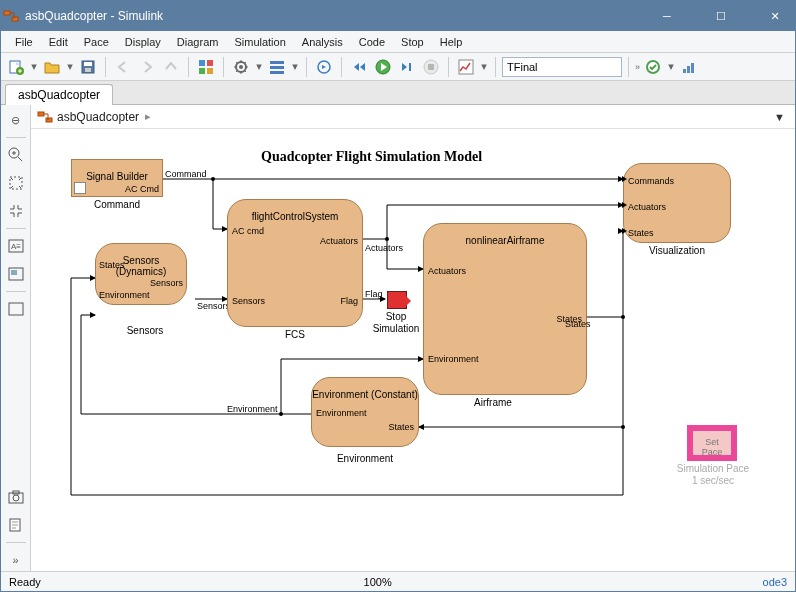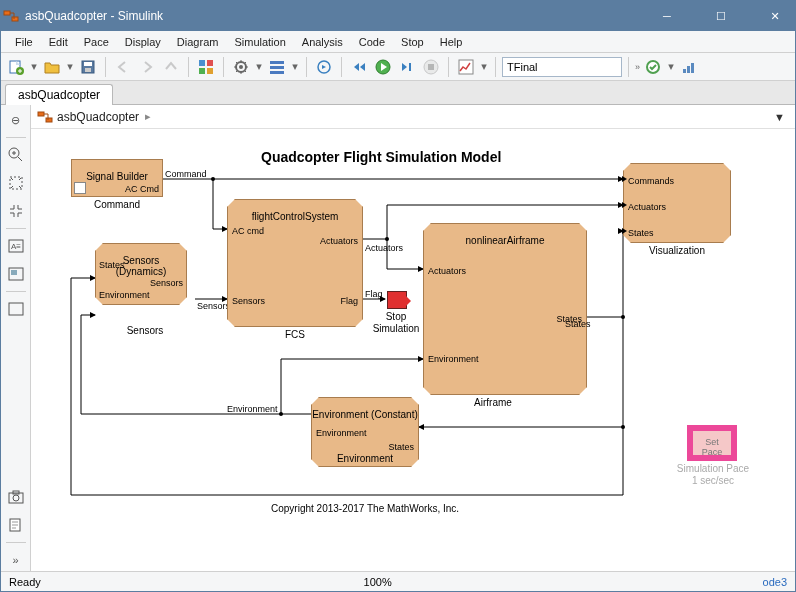--- a/index.html
+++ b/index.html
@@ -30,30 +30,30 @@
 .bcarrow { color: #888; padding: 0 2px; }
 .bcfill { flex: 1; }
 .bcdown { color: #333; cursor: pointer; padding: 0 4px; }
 .canvas { flex: 1; position: relative; background: #fff; overflow: hidden; }
 .blk { position: absolute; background: #e8b988; border: 1px solid #a87c4e; font-size: 10px; }
 .blk .name { position: absolute; top: 3px; left: 0; right: 0; text-align: center; font-size: 10px; color: #000; margin-top: 8px; }
 .blk .port { position: absolute; font-size: 9px; color: #000; white-space: nowrap; }
 .blk-label { position: absolute; font-size: 10px; color: #000; text-align: center; width: 100px; }
 .blk::before, .blk::after { content: ""; position: absolute; width: 0; height: 0; }
 .sigbuilder::after { content: ""; position: absolute; left: 2px; bottom: 2px; width: 10px; height: 10px; border: 1px solid #888; background: #fff; }
-.notched { clip-path: polygon(8px 0, calc(100% - 8px) 0, 100% 8px, 100% calc(100% - 8px), calc(100% - 8px) 100%, 8px 100%, 0 calc(100% - 8px), 0 8px); }
+.notched { clip-path: polygon(8px 0, calc(100% - 8px) 0, 100% 8px, 100% calc(100% - 8px), calc(100% - 8px) 100%, 8px 100%, 0 calc(100% - 8px), 0 8px); border-radius: 19px; }
 .flag { position: absolute; width: 20px; height: 18px; background: #e03030; border: 1px solid #602020; }
 .flag::after { content: ""; position: absolute; right: -5px; top: 4px; width: 0; height: 0; border-left: 5px solid #e03030; border-top: 5px solid transparent; border-bottom: 5px solid transparent; }
 .pace { position: absolute; background: #f5c8c8; border: 6px solid #ec4899; font-size: 9px; text-align: center; color: #777; padding-top: 6px;}
 .siglabel { position: absolute; font-size: 9px; color: #000; }
 svg.wires { position: absolute; top: 0; left: 0; width: 100%; height: 100%; pointer-events: none; }
 .statusbar { height: 20px; background: #f5f6f7; border-top: 1px solid #d0d0d0; display: flex; align-items: center; padding: 0 8px; font-size: 11px; }
 .statusbar .fill { flex: 1; }
 .solver { color: #2a6bbf; cursor: pointer; margin-left: 48px; }
-.ctitle { position: absolute; font-weight: bold; font-size: 14px; }
+.ctitle { position: absolute; font-weight: bold; font-size: 14px; font-family: Liberation Serif, serif; }
 .copyright { position: absolute; font-size: 10px; color: #000; }
 .portarrow { position:absolute; width:0; height:0; border-top:3px solid transparent; border-bottom:3px solid transparent; }
 .paright { border-left:5px solid #000; }
 </style>
 </head>
 <body>
 
 <div class="window">
   <div class="titlebar">
     <svg class="ico" viewBox="0 0 16 16">
@@ -353,21 +353,21 @@
 
         <div class="blk notched" style="left:392px;top:94px;width:164px;height:172px">
           <div class="name">nonlinearAirframe</div>
           <div class="port" style="left:4px;top:42px">Actuators</div>
           <div class="port" style="left:4px;bottom:30px">Environment</div>
           <div class="port" style="right:4px;top:90px">States</div>
         </div>
         <div class="blk-label" style="left:412px;top:268px">Airframe</div>
         <div class="siglabel" style="left:534px;top:190px">States</div>
 
-        <div class="blk notched" style="left:280px;top:268px;width:108px;height:70px">
+        <div class="blk notched" style="left:280px;top:248px;width:108px;height:70px">
           <div class="name">Environment (Constant)</div>
           <div class="port" style="left:4px;top:30px">Environment</div>
           <div class="port" style="right:4px;top:44px">States</div>
         </div>
         <div class="blk-label" style="left:284px;top:324px">Environment</div>
         <div class="siglabel" style="left:196px;top:275px">Environment</div>
 
         <div class="blk notched" style="left:592px;top:34px;width:108px;height:80px">
           <div class="port" style="left:4px;top:12px">Commands</div>
           <div class="port" style="left:4px;top:38px">Actuators</div>
@@ -379,21 +379,20 @@
           <div>Set</div>
           <div>Pace</div>
         </div>
         <div class="blk-label" style="left:632px;top:334px;color:#aaa">Simulation Pace</div>
         <div class="blk-label" style="left:632px;top:346px;color:#aaa">1 sec/sec</div>
 
         <div class="portarrow paright" style="left:591px;top:47px"></div>
         <div class="portarrow paright" style="left:591px;top:73px"></div>
         <div class="portarrow paright" style="left:591px;top:99px"></div>
 
-        <div class="copyright" style="left:240px;top:374px">Copyright 2013-2017 The MathWorks, Inc.</div>
       </div>
     </div>
   </div>
 
   <div class="statusbar">
     <span>Ready</span>
     <span class="fill"></span>
     <span>100%</span>
     <span class="fill"></span>
     <span class="solver">ode3</span>

